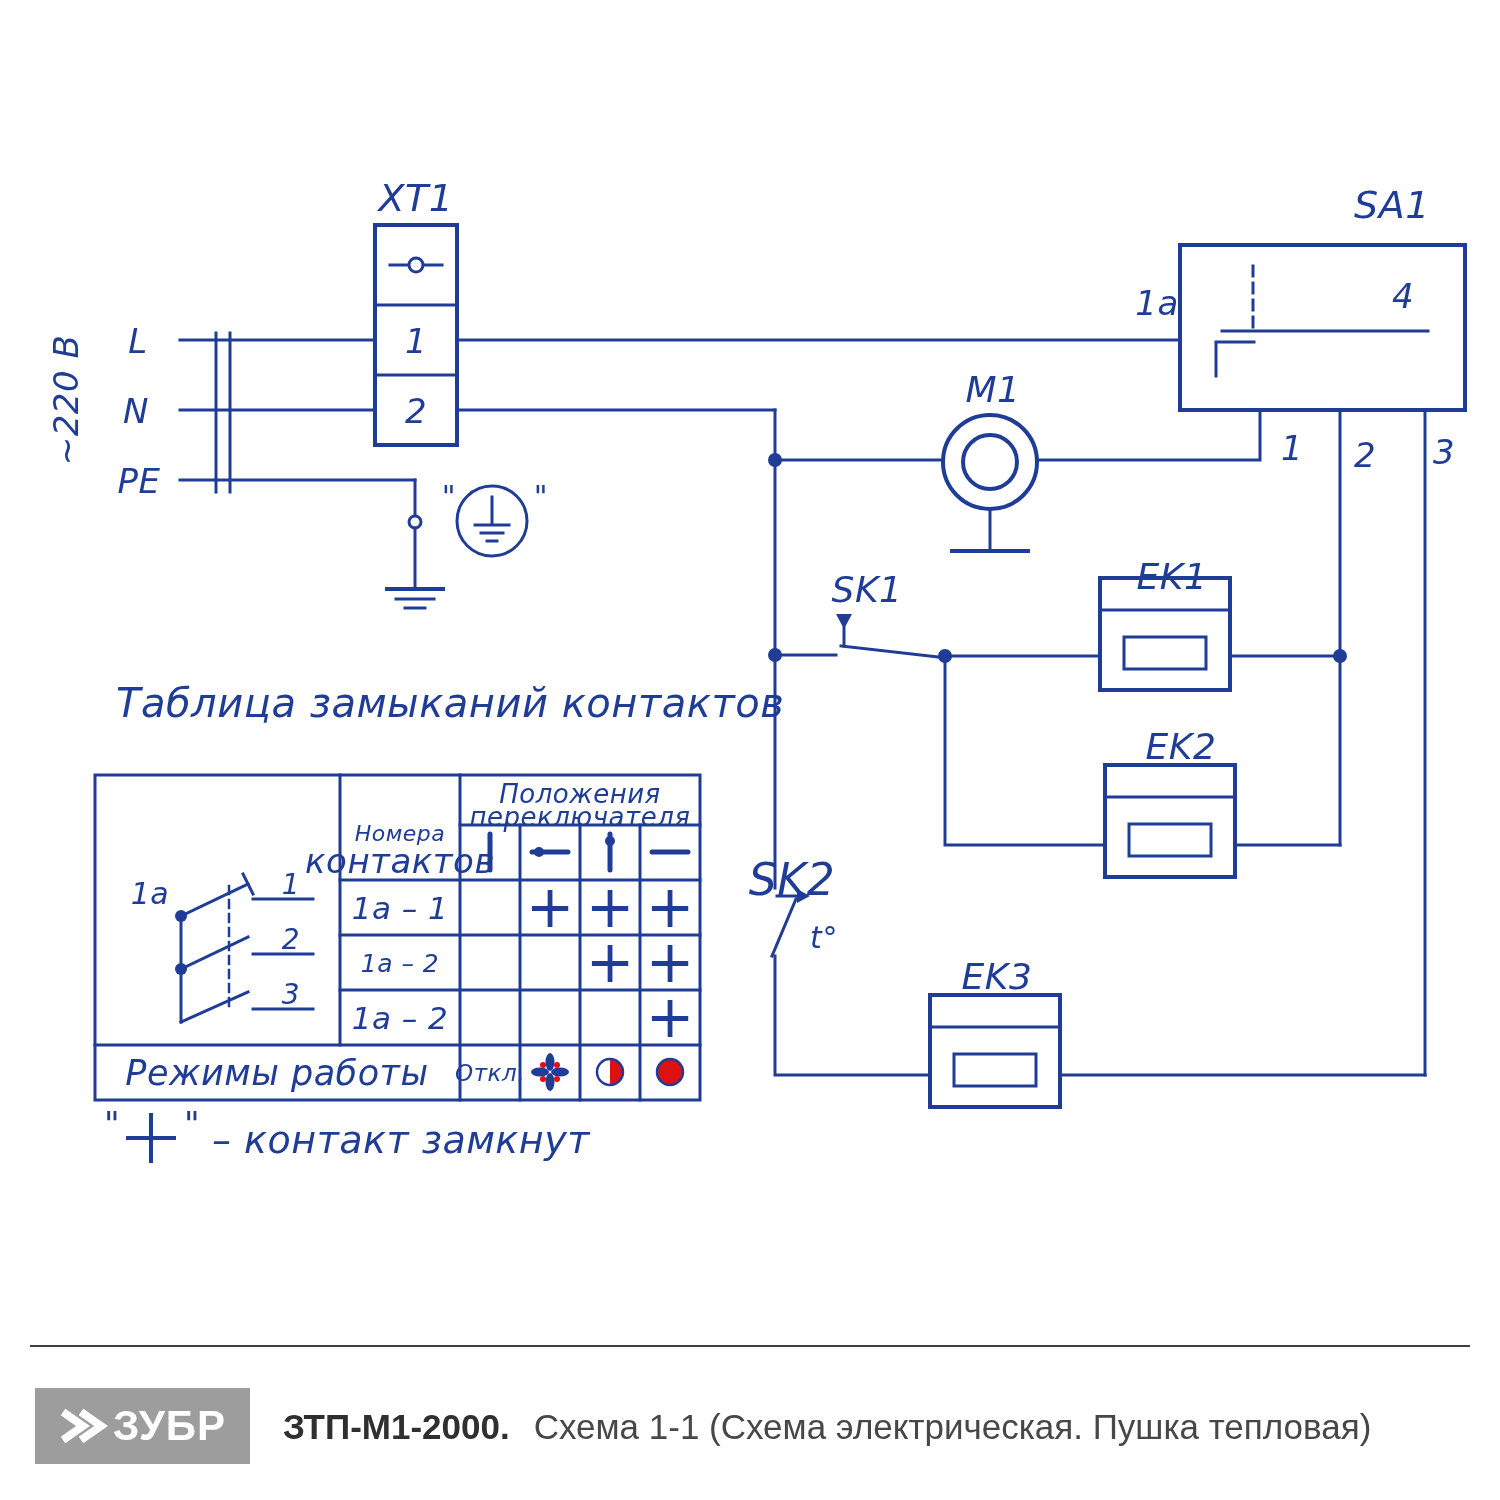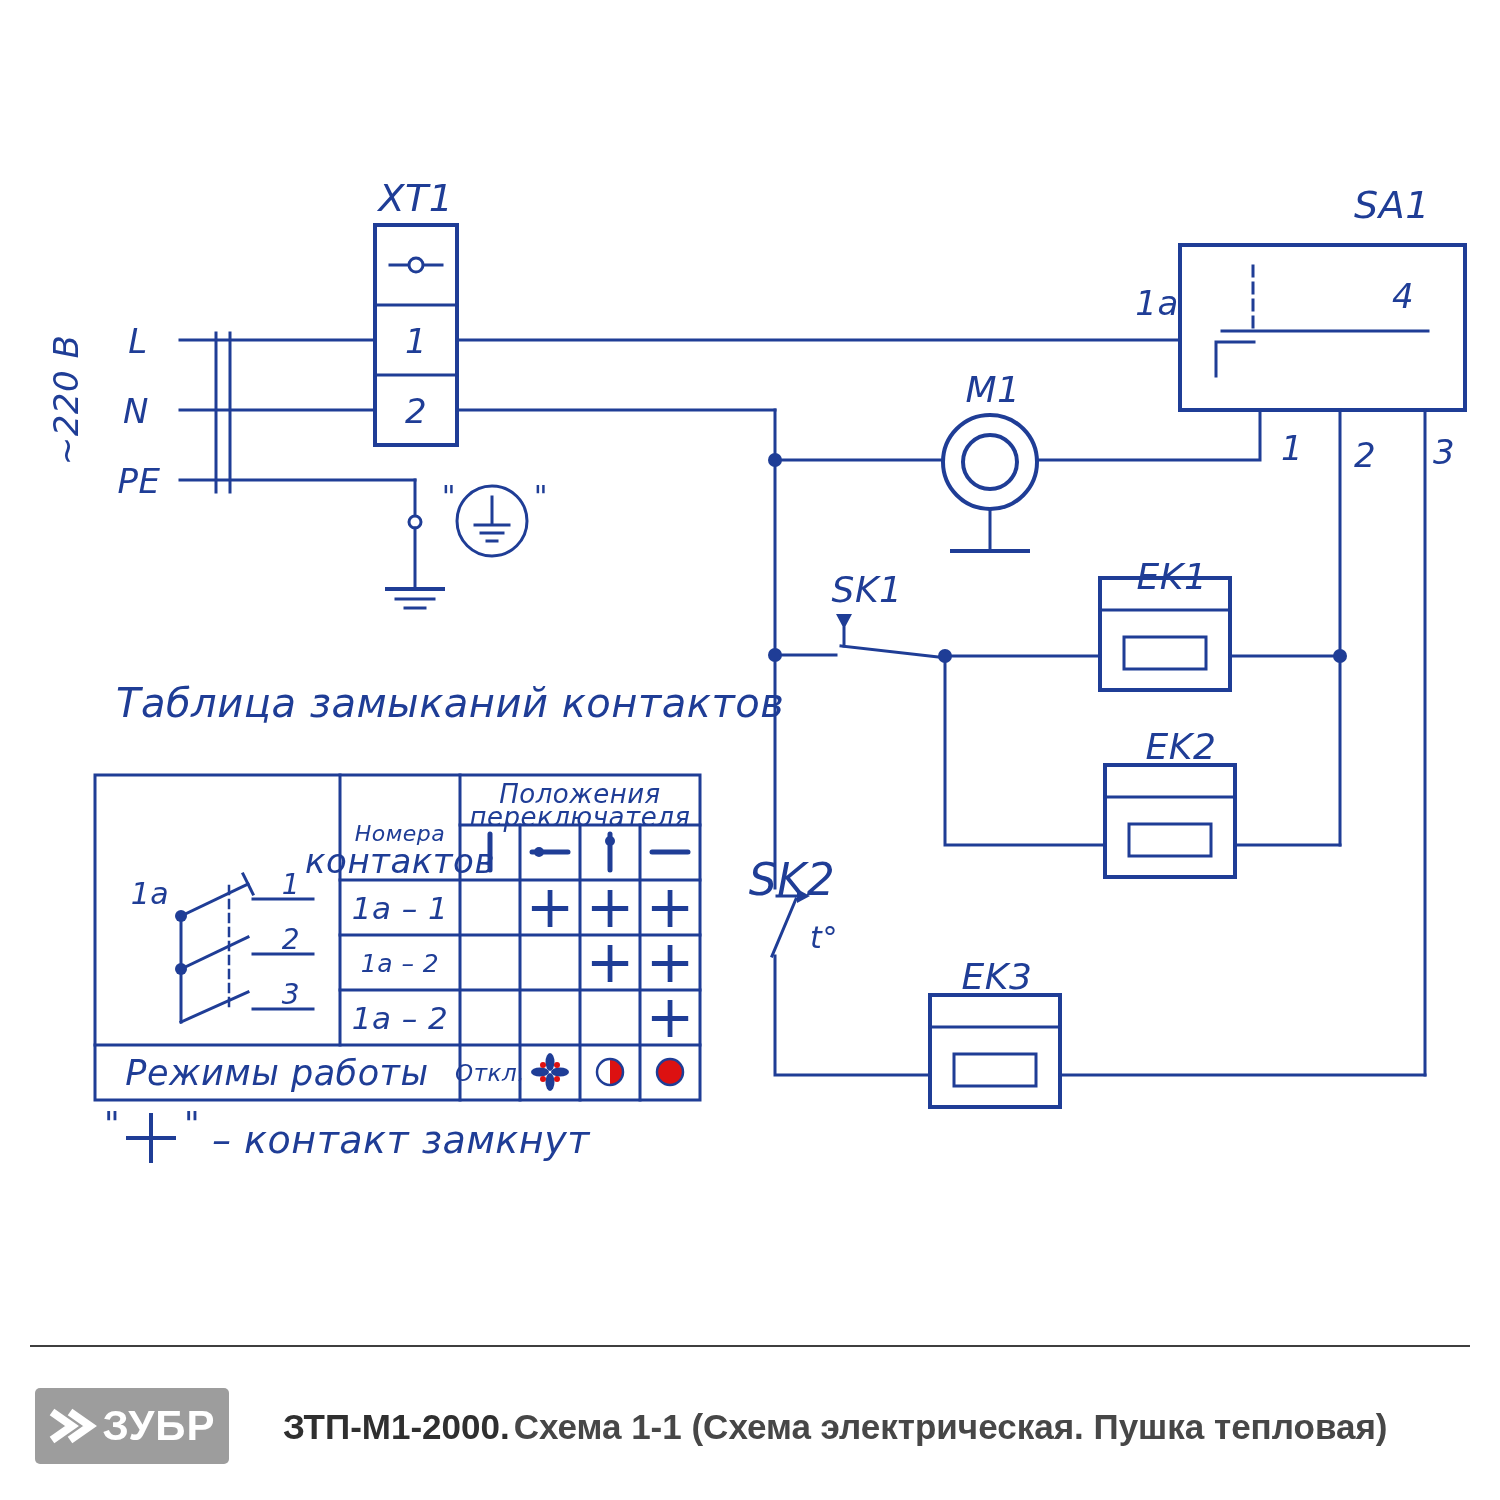--- a/index.html
+++ b/index.html
@@ -14,25 +14,25 @@
   .fill{fill:var(--ink);stroke:none}
   .rf{fill:var(--red);stroke:none}
   .wo{stroke:var(--ink);stroke-width:2.5;fill:none}
   .wr{stroke:var(--ink);stroke-width:2.5;fill:var(--red)}
   .wf{stroke:var(--ink);stroke-width:3;fill:#fff}
   .lbl{position:absolute;transform:translate(-50%,-50%);color:var(--ink);font-style:italic;font-size:34px;white-space:nowrap;letter-spacing:.5px}
   .lbl-l{position:absolute;transform:translate(0,-50%);color:var(--ink);font-style:italic;font-size:38px;white-space:nowrap;letter-spacing:.5px}
   .rot{transform:translate(-50%,-50%) rotate(-90deg)}
   .mark{position:absolute;transform:translate(-50%,-52%);color:var(--ink);font-size:58px;font-weight:400}
   .hr{position:absolute;left:30px;top:1345px;width:1440px;border-top:2.5px solid #3f3f3f}
-  .logo{position:absolute;left:35px;top:1388px;width:194px;height:76px;background:var(--logo-gray);display:flex;align-items:center;justify-content:center;gap:2px;border-radius:5px}
+  .logo{position:absolute;left:35px;top:1388px;width:215px;height:76px;background:var(--logo-gray);display:flex;align-items:center;justify-content:center;gap:2px;border-radius:0}
   .logo .brand{color:#fff;font-weight:700;font-size:42px;font-family:"Liberation Sans",sans-serif;letter-spacing:1px}
   .ftitle{position:absolute;left:283px;top:1427px;transform:translate(0,-50%);font-family:"Liberation Sans",sans-serif;font-size:35px;white-space:nowrap}
   .ftitle .model{font-weight:700;color:var(--footer-text)}
-  .ftitle .sub{color:var(--footer-subtext);margin-left:4px;font-weight:700}
+  .ftitle .sub{color:var(--footer-subtext);margin-left:24px;font-weight:400}
 </style>
 </head>
 <body>
 
 <div class="page">
 
   <svg class="scheme" width="1500" height="1500" viewBox="0 0 1500 1500">
 
     <g>
       <path class="w" d="M180 340 H375"></path>

